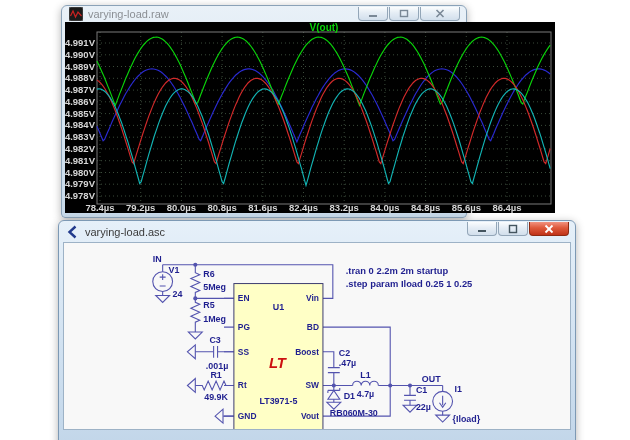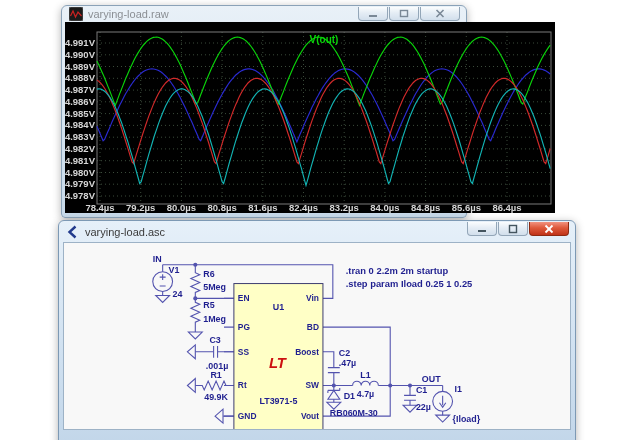--- a/index.html
+++ b/index.html
@@ -63,21 +63,21 @@
         </div>
         <div class="capbtn close">
           <svg width="10" height="9">
             <line x1="1.5" y1="1" x2="8.5" y2="8" stroke="#7a8896" stroke-width="1.6"></line>
             <line x1="8.5" y1="1" x2="1.5" y2="8" stroke="#7a8896" stroke-width="1.6"></line>
           </svg>
         </div>
       </div>
     </div>
     <div class="plot-client">
-      <div class="plot-title" style="color: rgb(10, 212, 10); margin-top: 12px;">V(out)</div>
+      <div class="plot-title" style="color: rgb(10, 212, 10);">V(out)</div>
       <svg id="plot-svg" width="490" height="191">
           <line x1="32" y1="21.0" x2="486" y2="21.0" stroke="#3a4a3a" stroke-dasharray="1 3"></line>
           <line x1="32" y1="32.8" x2="486" y2="32.8" stroke="#3a4a3a" stroke-dasharray="1 3"></line>
           <line x1="32" y1="44.5" x2="486" y2="44.5" stroke="#3a4a3a" stroke-dasharray="1 3"></line>
           <line x1="32" y1="56.3" x2="486" y2="56.3" stroke="#3a4a3a" stroke-dasharray="1 3"></line>
           <line x1="32" y1="68.1" x2="486" y2="68.1" stroke="#3a4a3a" stroke-dasharray="1 3"></line>
           <line x1="32" y1="79.8" x2="486" y2="79.8" stroke="#3a4a3a" stroke-dasharray="1 3"></line>
           <line x1="32" y1="91.6" x2="486" y2="91.6" stroke="#3a4a3a" stroke-dasharray="1 3"></line>
           <line x1="32" y1="103.4" x2="486" y2="103.4" stroke="#3a4a3a" stroke-dasharray="1 3"></line>
           <line x1="32" y1="115.2" x2="486" y2="115.2" stroke="#3a4a3a" stroke-dasharray="1 3"></line>

